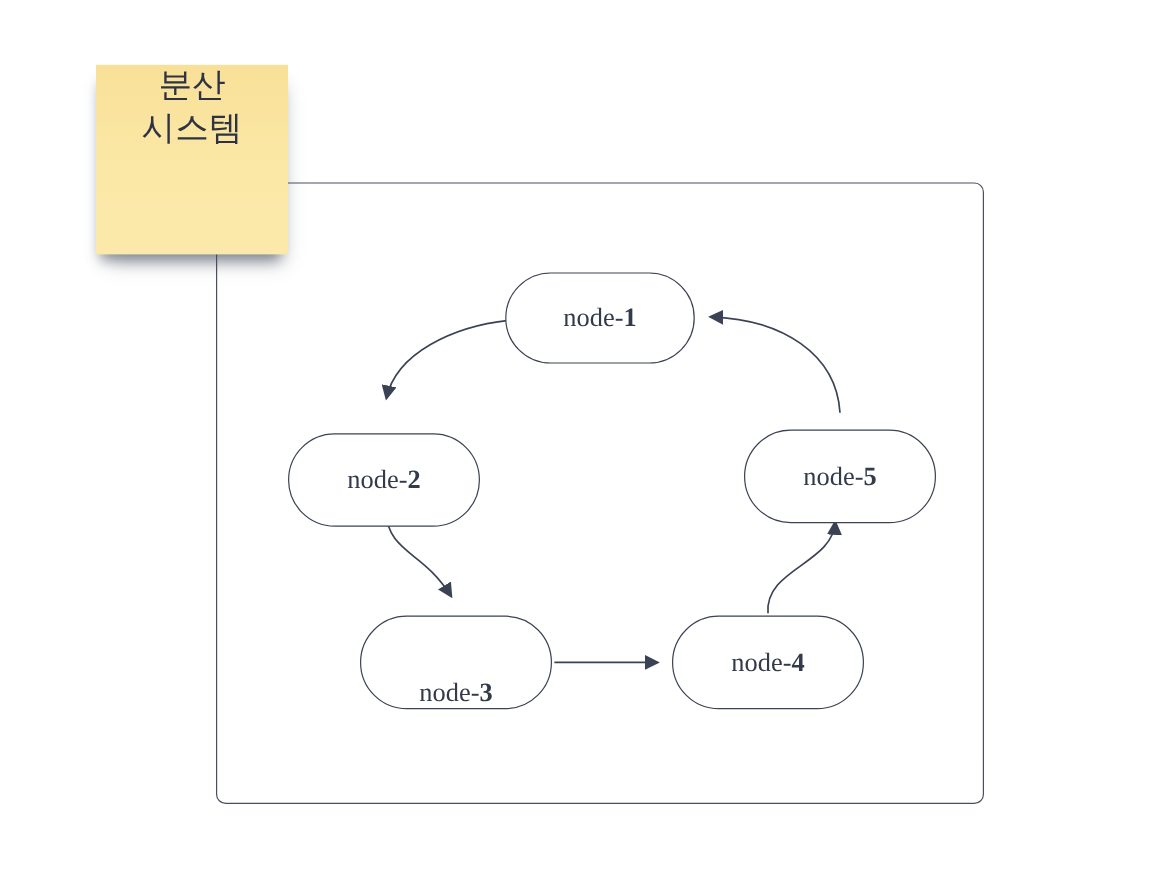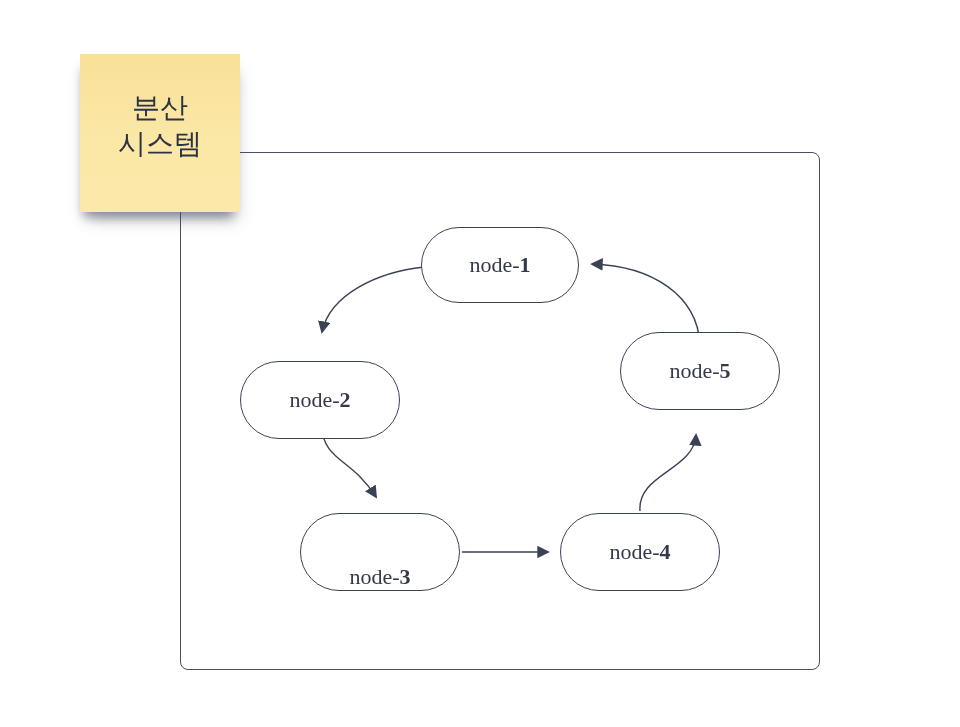--- a/index.html
+++ b/index.html
@@ -60,28 +60,27 @@
     justify-content: center;
     font-size: 22px;
     color: #333a4a;
     z-index: 4;
   }
   .node .num { font-weight: bold; }
   .node1 { left: 421px; top: 227px; width: 158px; height: 76px; }
   .node2 { left: 240px; top: 361px; align-items: center; }
   .node3 { left: 300px; top: 513px; align-items: flex-end; }
   .node4 { left: 560px; top: 513px; }
-  .node5 { left: 620px; top: 332px; }
+  .node5 { left: 620px; top: 358px; }
   
   .note {
     position: absolute;
     display: flex;
     flex-direction: column;
     align-items: center;
-    justify-content: center;
     text-align: center;
     color: #2d3344;
     font-size: 28px;
     line-height: 36px;
     z-index: 6;
     box-shadow: -2px 10px 10px -5px rgba(72, 78, 94, 0.55),
                  3px 13px 16px -7px rgba(72, 78, 94, 0.35);
   }
   .note-yellow {
     left: 80px;

